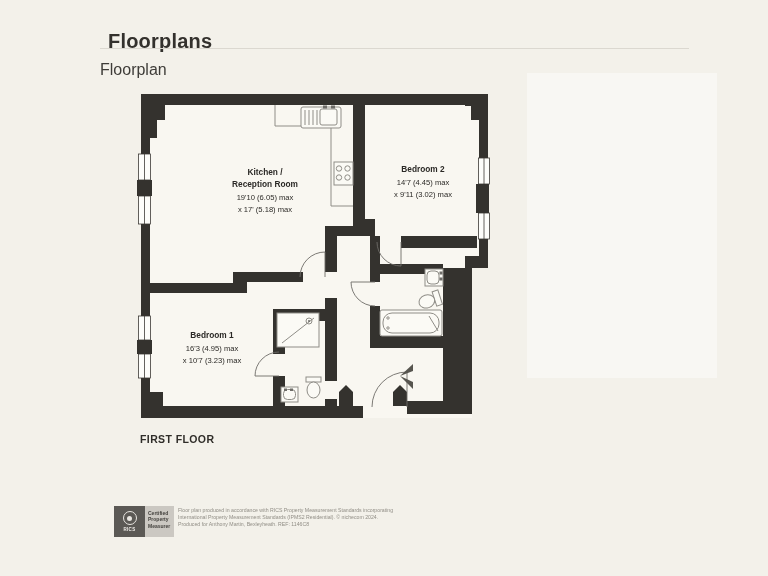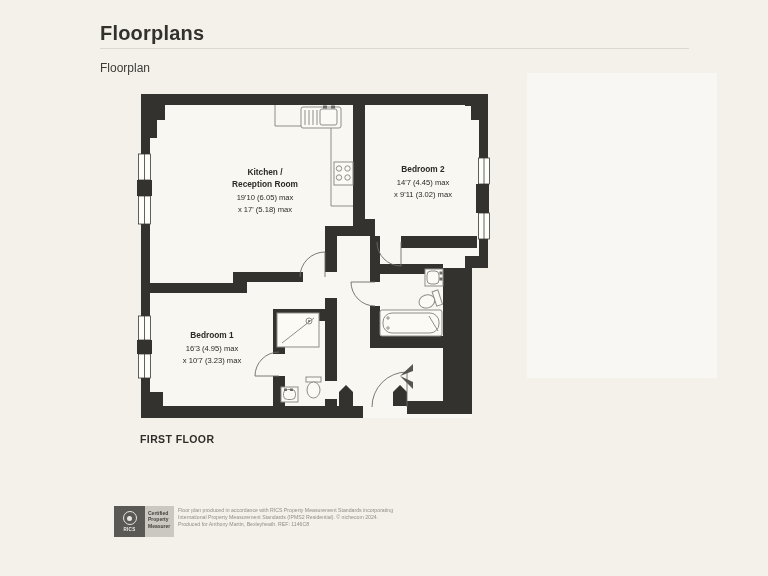--- a/index.html
+++ b/index.html
@@ -7,28 +7,28 @@
     position:relative;width:768px;height:576px;overflow:hidden;
     background:#f3f1ea;
     font-family:"Liberation Sans", sans-serif;
     color:#2f2d29;
   }
   .scan-highlight{
     position:absolute;left:527px;top:73px;width:190px;height:305px;
     background:rgba(255,255,255,.45);pointer-events:none;
   }
   .page-title{
-    position:absolute;left:100px;top:22px;margin:0;
+    position:absolute;left:100px;top:22px;margin:8px;
     font-size:20px;font-weight:700;letter-spacing:.2px;color:#33312d;
   }
   .title-divider{
     position:absolute;left:100px;top:48px;width:589px;height:1px;background:#dbd8d0;
   }
   .section-label{
-    position:absolute;left:100px;top:61px;font-size:12px;color:#3e3c38;
+    position:absolute;left:100px;top:61px;font-size:16px;color:#3e3c38;
   }
   .floorplan-figure{position:absolute;left:135px;top:76px;width:360px;height:360px;margin:0;}
   .first-floor-label{
     position:absolute;left:140px;top:433px;font-size:10.5px;font-weight:700;
     letter-spacing:.4px;color:#2f2d29;
   }
   
   .wall{fill:#34322e;}
   .room{fill:#f9f7f1;}
   .win{fill:#fdfdfa;stroke:#3c3a36;stroke-width:.8;}

